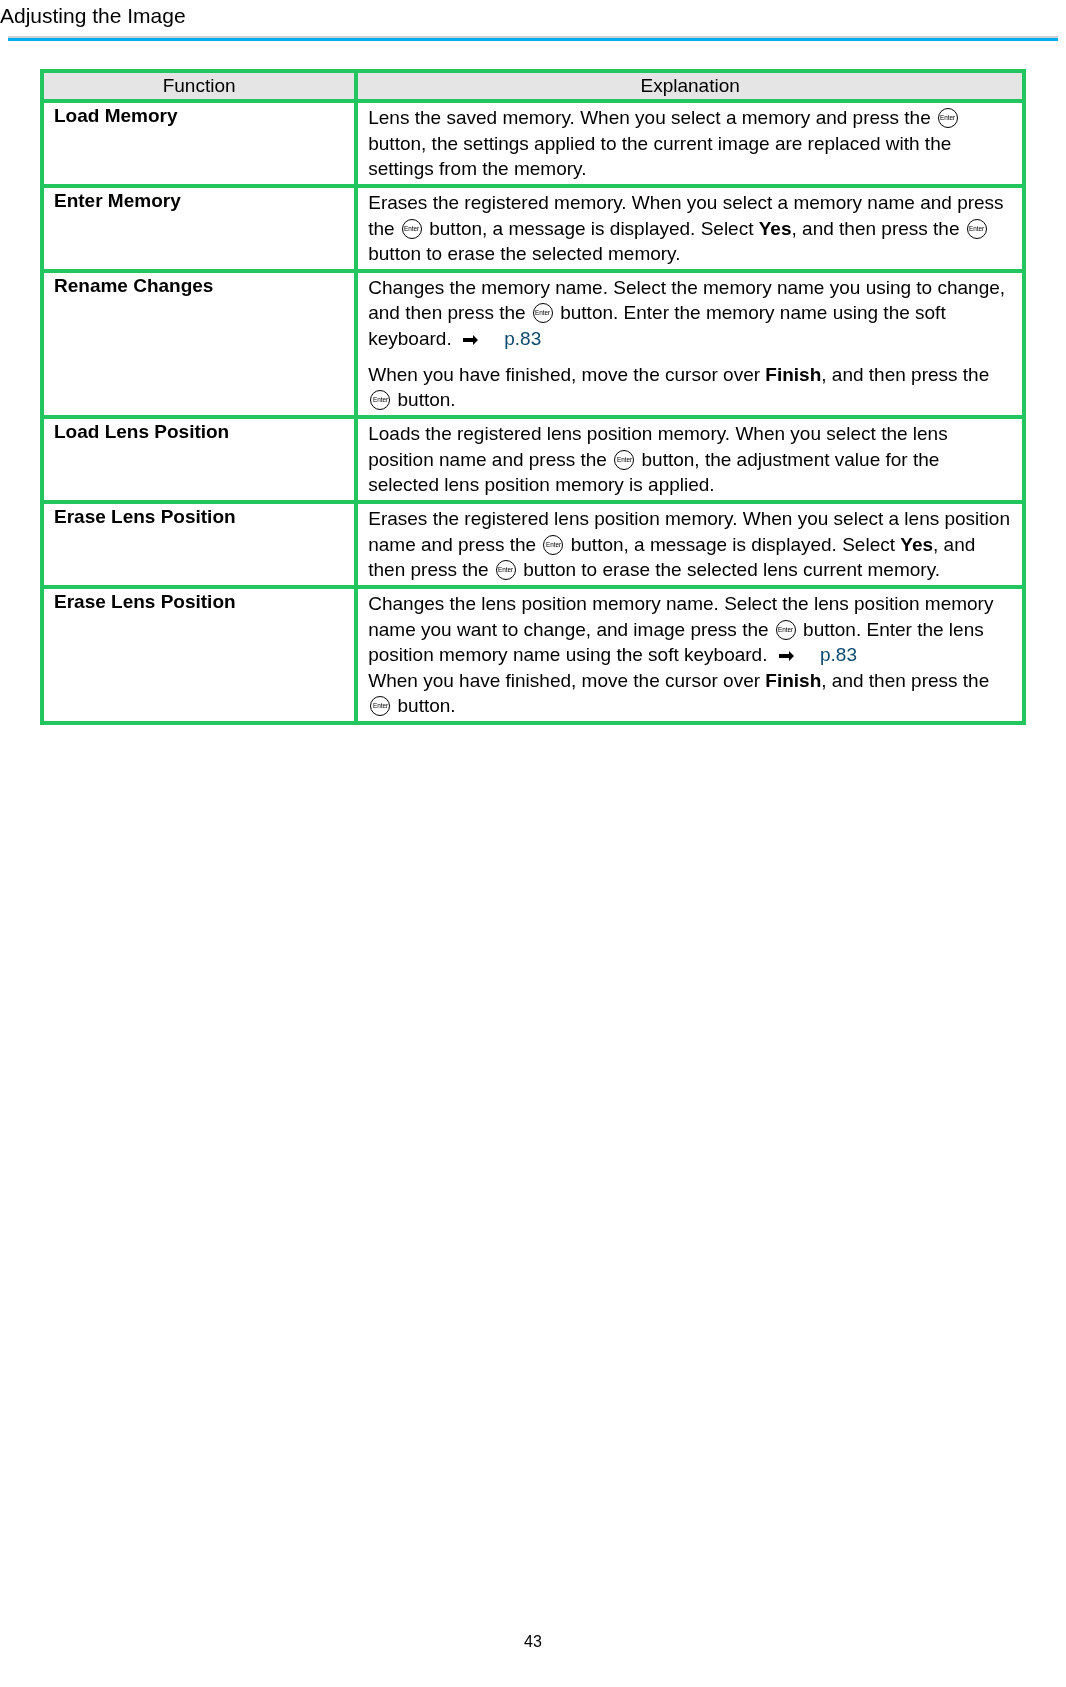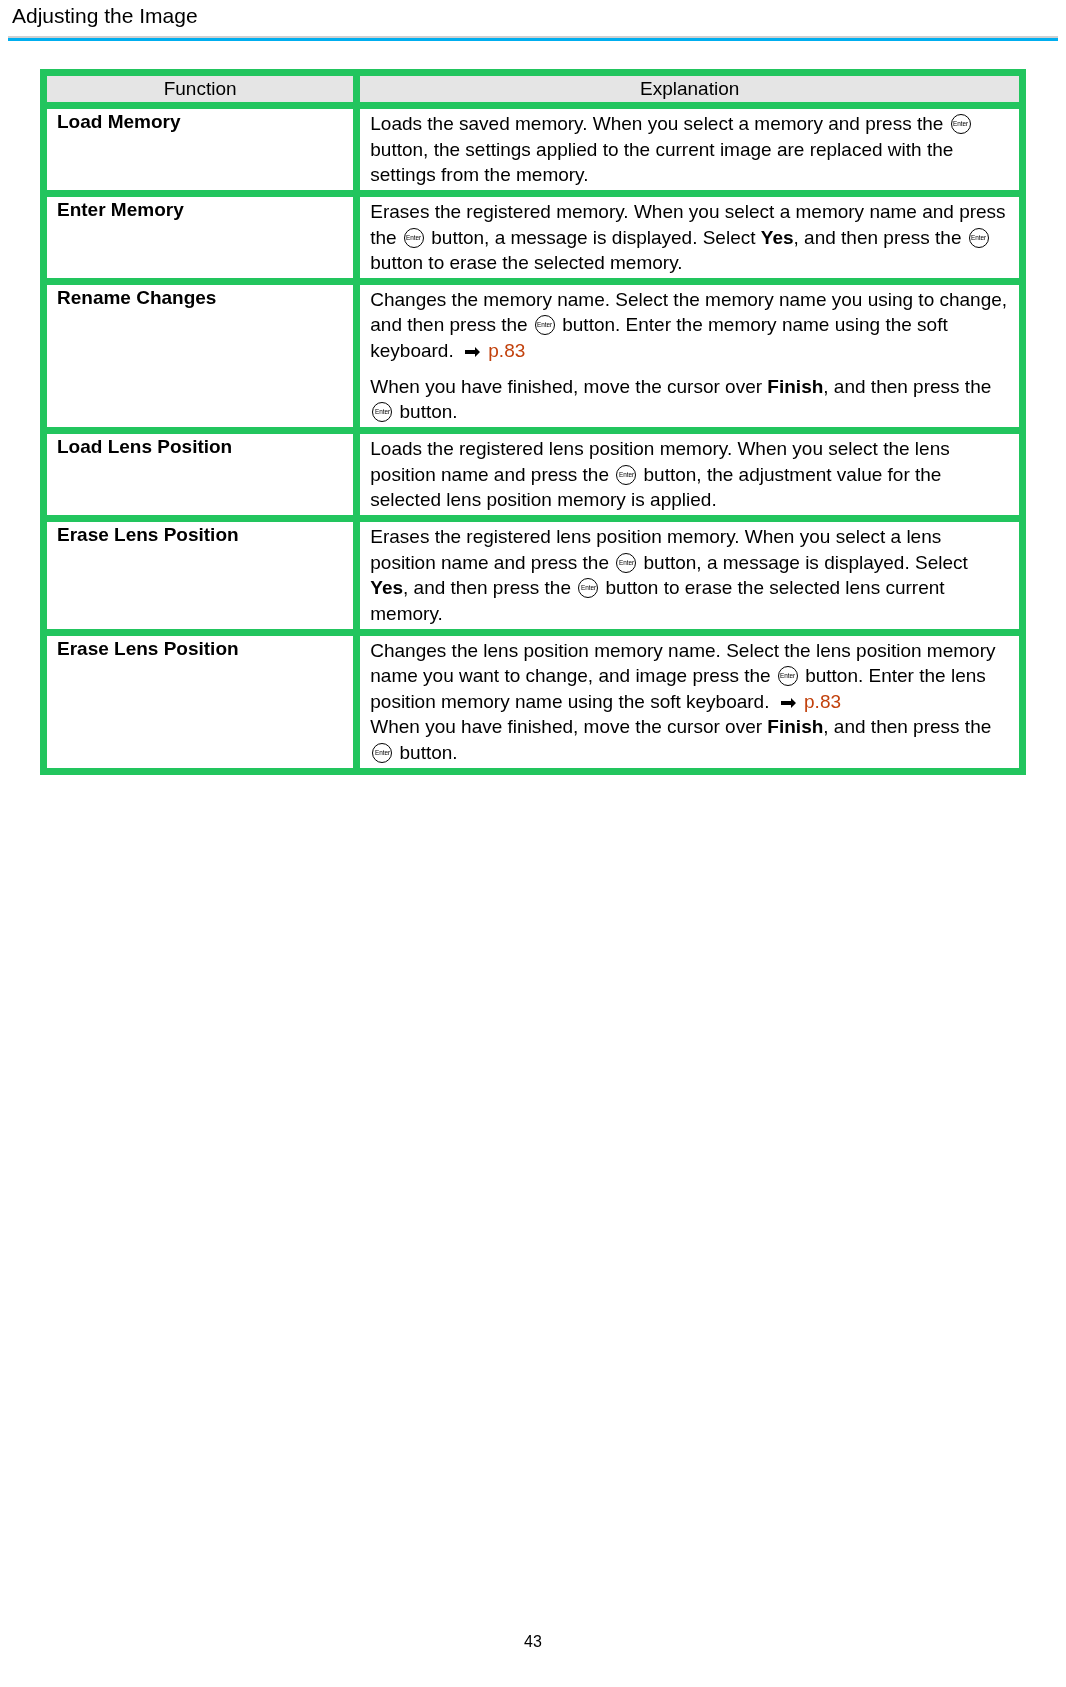--- a/index.html
+++ b/index.html
@@ -10,21 +10,21 @@
   body {
     font-family: "Segoe UI", Arial, sans-serif;
     font-size: 19px;
     color: #000;
     width: 1066px;
     height: 1687px;
     background: #fff;
     position: relative;
   }
   .header {
-    padding: 4px 8px 8px 12px;
+    padding: 4px 8px 8px 0;
   }
   .header-title {
     font-size: 21px;
     font-weight: 400;
   }
   .underline-grey {
     height: 2px;
     background: #d0d0d0;
     margin: 0 8px;
   }
@@ -35,21 +35,21 @@
   }
   .content {
     padding: 0 40px;
   }
   table {
     width: 100%;
     border-collapse: collapse;
     table-layout: fixed;
   }
   th, td {
-    border: 7px solid #22c55e;
+    border: 4px solid #22c55e;
     padding: 2px 10px;
     vertical-align: top;
     text-align: left;
   }
   th {
     background: #e5e5e5;
     font-weight: 400;
     text-align: center;
   }
   col.func-col {
@@ -91,21 +91,22 @@
   }
   .pointer-icon {
     display: inline-block;
     vertical-align: middle;
     margin: 0 2px 0 4px;
   }
   .pointer-icon svg {
     display: block;
   }
   .page-ref {
-    color: #c2410c;
+    color: #0c4a6e;
+    margin-left: 18px;
   }
   .bold {
     font-weight: 700;
   }
   .page-number {
     position: absolute;
     bottom: 36px;
     left: 0;
     right: 0;
     text-align: center;
@@ -132,21 +133,21 @@
         <th>Function</th>
         <th>Explanation</th>
       </tr>
     </thead>
     <tbody>
 
       <tr>
         <td class="func-name">Load Memory</td>
         <td class="expl">
           <p>
-            <span>Loads the saved memory. When you select a memory and press the </span><span class="enter-btn"></span><span> button, the settings applied to the current image are replaced with the settings from the memory.</span>
+            <span>Lens the saved memory. When you select a memory and press the </span><span class="enter-btn"></span><span> button, the settings applied to the current image are replaced with the settings from the memory.</span>
           </p>
         </td>
       </tr>
 
       <tr>
         <td class="func-name">Enter Memory</td>
         <td class="expl">
           <p>
             <span>Erases the registered memory. When you select a memory name and press the </span><span class="enter-btn"></span><span> button, a message is displayed. Select </span><span class="bold">Yes</span><span>, and then press the </span><span class="enter-btn"></span><span> button to erase the selected memory.</span>
           </p>

